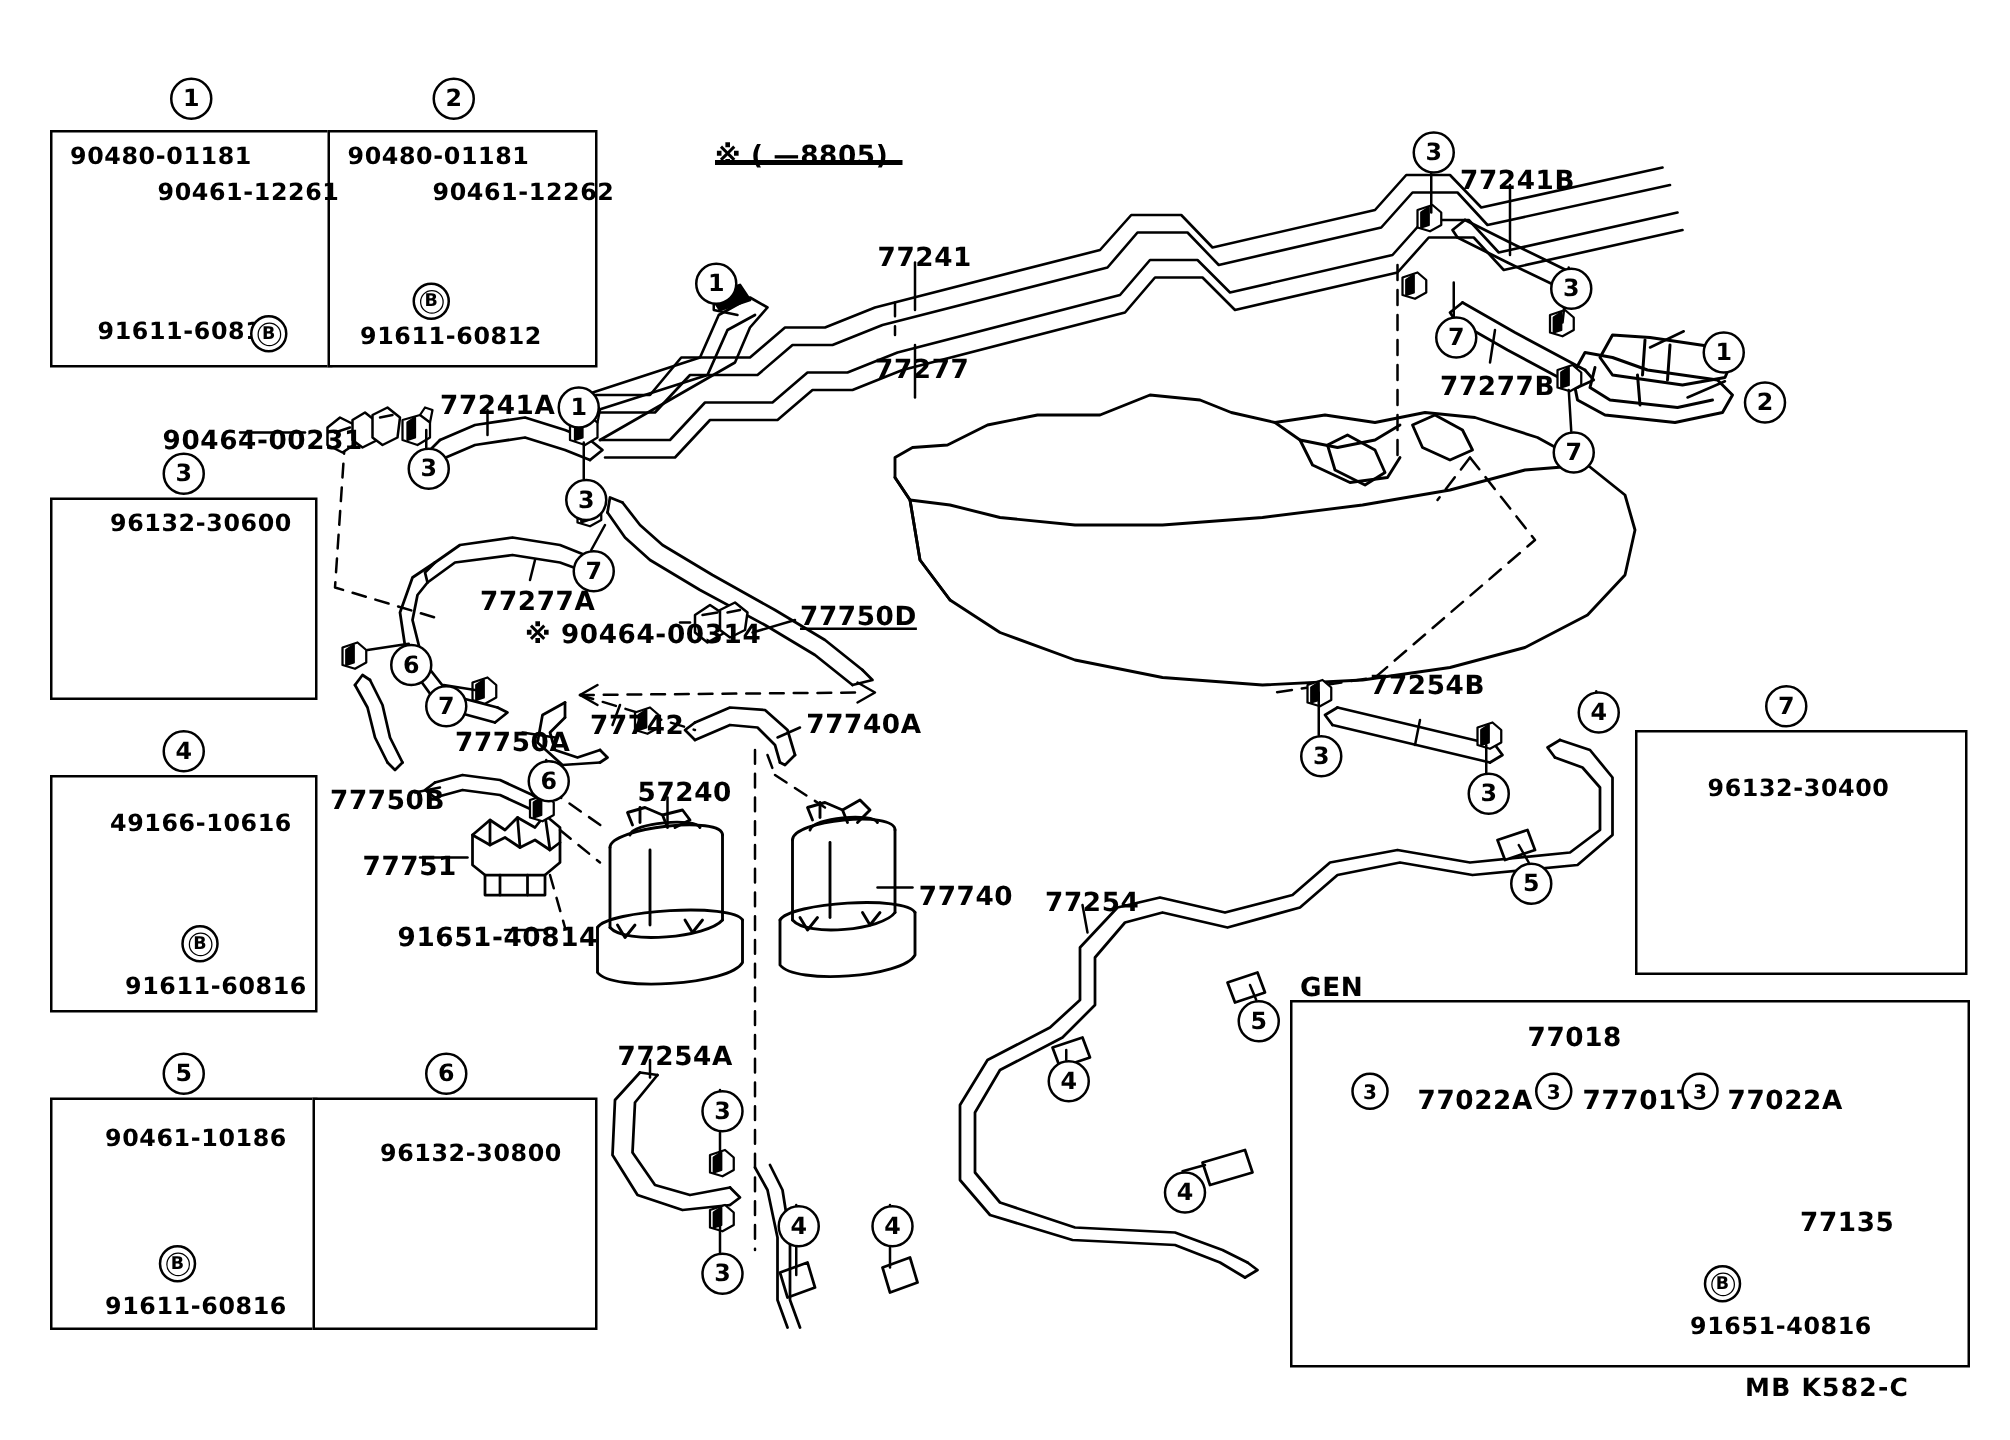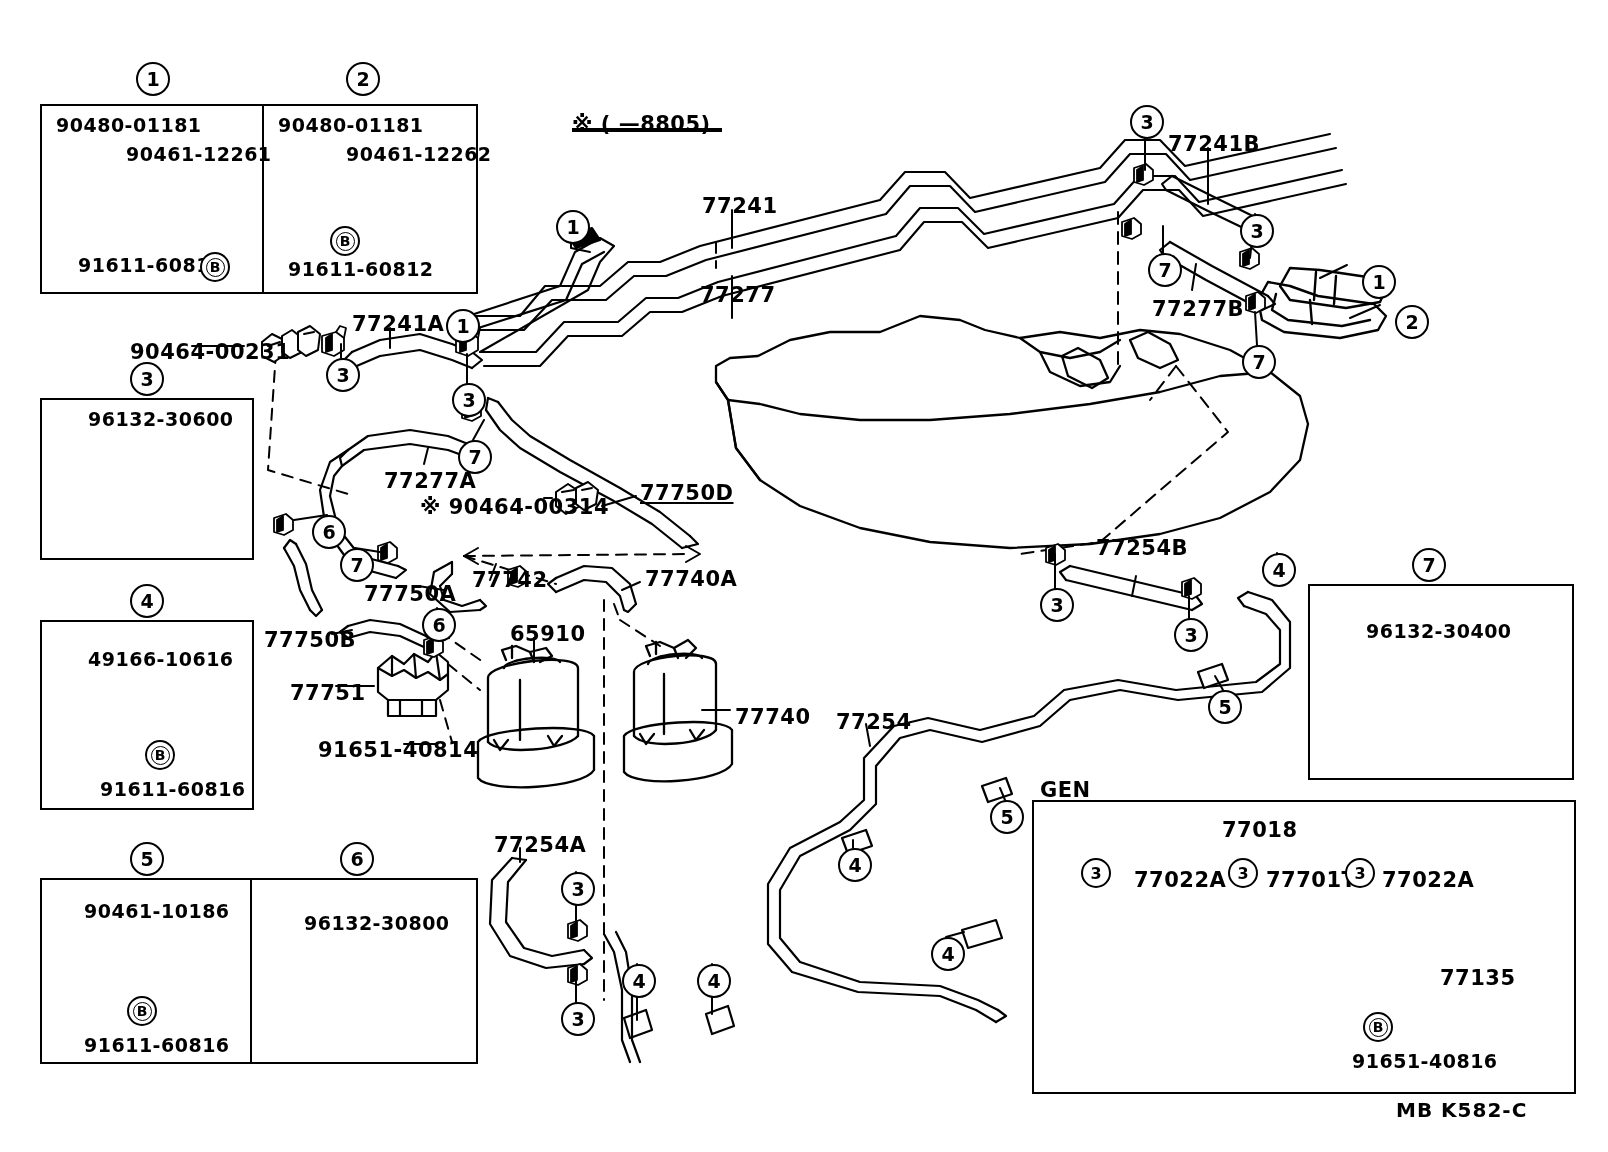--- a/index.html
+++ b/index.html
@@ -636,21 +636,21 @@
       <div class="lbl s22" style="left: 384px; top: 469px;">77277A</div>
       <div class="lbl s22" style="left: 1168px; top: 132px;">77241B</div>
       <div class="lbl s22" style="left: 1152px; top: 297px;">77277B</div>
       <div class="lbl s22" style="left: 640px; top: 481px; text-decoration: underline;">77750D</div>
       <div class="lbl s22" style="left: 645px; top: 567px;">77740A</div>
       <div class="lbl s22" style="left: 364px; top: 582px;">77750A</div>
       <div class="lbl s22" style="left: 472px; top: 568px;">77742</div>
       <div class="lbl s22" style="left: 264px; top: 628px;">77750B</div>
       <div class="lbl s22" style="left: 290px; top: 681px;">77751</div>
       <div class="lbl s22" style="left: 318px; top: 738px;">91651-40814</div>
-      <div class="lbl s22" style="left: 510px; top: 622px;">65910</div>
+      <div class="lbl s22" style="left: 510px; top: 622px;">57240</div>
       <div class="lbl s22" style="left: 735px; top: 705px;">77740</div>
       <div class="lbl s22" style="left: 1096px; top: 536px;">77254B</div>
       <div class="lbl s22" style="left: 836px; top: 710px;">77254</div>
       <div class="lbl s22" style="left: 494px; top: 833px;">77254A</div>
     </div>
 <div id="dyn-callouts">
       <div class="cnum" style="left: 556px; top: 210px;">1</div>
       <div class="cnum" style="left: 446px; top: 309px;">1</div>
       <div class="cnum" style="left: 326px; top: 358px;">3</div>
       <div class="cnum" style="left: 452px; top: 383px;">3</div>

